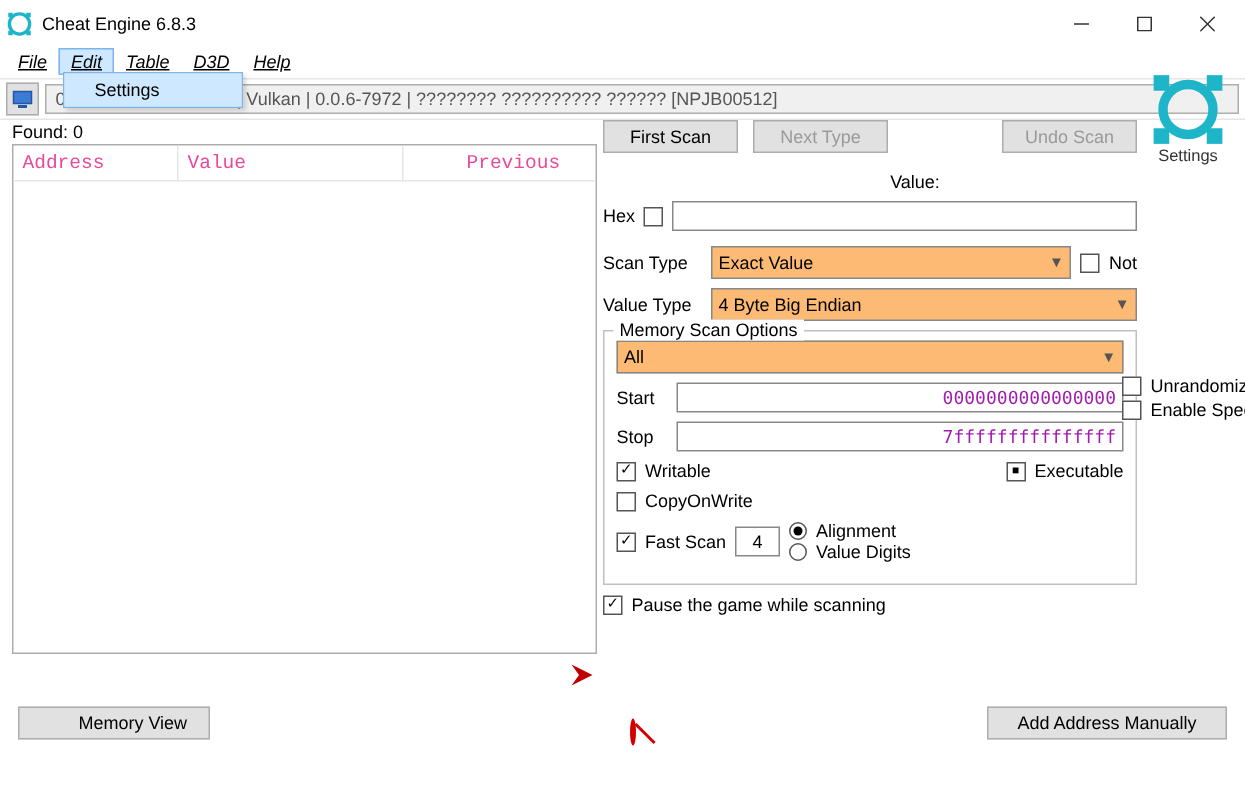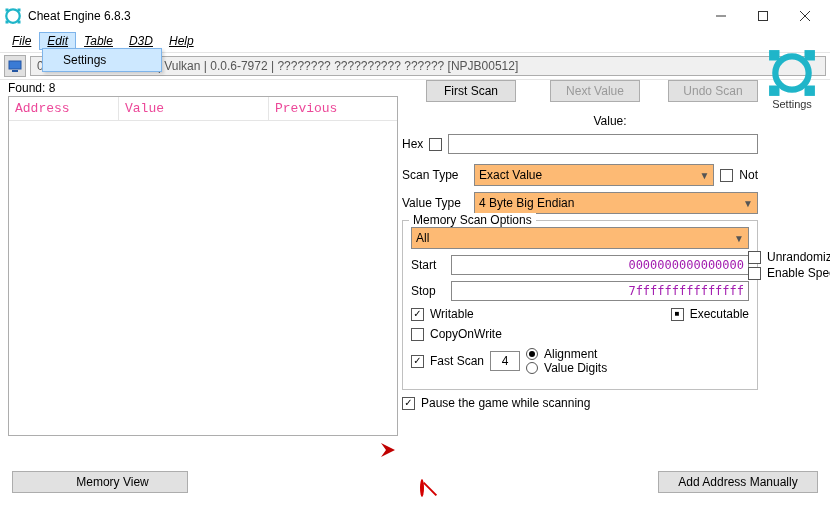--- a/index.html
+++ b/index.html
@@ -28,31 +28,31 @@
 
   .content { display:flex; padding:0 8px; gap:4px; }
 
   .left { width:390px; }
   .found { padding:1px 0; }
   .table { border:1px solid #adadad; height:340px; background:#fff;}
   .thead { display:flex; border-bottom:1px solid #e5e5e5; }
   .th { padding:4px 6px; font-family:"Courier New",monospace; font-size:13px; color:#ec4899; }
   .th.addr { width:110px; border-right:1px solid #e5e5e5;}
   .th.val { width:150px; border-right:1px solid #e5e5e5;}
-  .th.prev { flex:1; }
+  .th.prev { flex:1;margin-left:36px; }
 
   .left-bottom { display:flex; align-items:center; margin-top:4px; gap:6px;}
   .btn { border:1px solid #adadad; background:#e1e1e1; padding:3px 10px; text-align:center; cursor:default;}
-  .btn.wide { width:176px;padding-left:35px; }
+  .btn.wide { width:128px;padding-left:35px; }
   .red-arrow { width:20px; height:20px; }
 
   .right { flex:1; padding-top:0; padding-right:64px; position:relative;}
   .row { display:flex; align-items:center; margin-bottom:6px; gap:6px; }
   .scan-btns { display:flex; gap:10px; margin-bottom:12px;}
-  .btn.scan { width:90px;margin-left:24px; }
+  .btn.scan { width:90px; }
   .btn.disabled { color:#9a9a9a; }
   .btn.undo { width:90px; margin-left:auto;}
   .lbl { white-space:nowrap; }
   .input { border:1px solid #888; background:#fff; height:20px; padding:1px 4px;}
   .select { border:1px solid #888; background:#fdba74; height:22px; display:flex; align-items:center; justify-content:space-between; padding:0 4px;}
   .select .chev { font-size:10px; color:#555; }
   .chk { width:13px; height:13px; border:1px solid #555; background:#fff; display:inline-flex; align-items:center; justify-content:center; font-size:10px; line-height:1;}
   .chk.checked::after { content:"✓"; color:#000; }
   .chk.square::after { content:"■"; color:#000; font-size:8px; }
   .radio { width:12px; height:12px; border:1px solid #555; border-radius:50%; display:inline-flex; align-items:center; justify-content:center;}
@@ -130,42 +130,42 @@
       <rect x="18" y="1" width="5" height="5" fill="#1fb5c9"></rect>
       <rect x="1" y="18" width="5" height="5" fill="#1fb5c9"></rect>
       <rect x="18" y="18" width="5" height="5" fill="#1fb5c9"></rect>
     </svg>
   <div class="cap">Settings</div>
 </div>
 
 <div class="content">
 
   <div class="left">
-    <div class="found">Found: 8</div>
+    <div class="found">Found: 0</div>
     <div class="table">
       <div class="thead">
         <div class="th addr">Address</div>
         <div class="th val">Value</div>
         <div class="th prev">Previous</div>
       </div>
     </div>
     <div class="left-bottom">
       <div style="flex:1"></div>
       <span class="red-arrow">
         <svg width="20" height="20">
             <polygon points="3,3 17,10 3,17 8,10" fill="#c00000"></polygon>
           </svg>
       </span>
     </div>
   </div>
 
   <div class="right">
     <div class="scan-btns">
       <div class="btn scan">First Scan</div>
-      <div class="btn scan disabled">Next Value</div>
+      <div class="btn scan disabled">Next Type</div>
       <div class="btn scan disabled undo">Undo Scan</div>
     </div>
 
     <div class="row" style="justify-content:center;">
       <span class="lbl" style="margin-left:60px;">Value:</span>
     </div>
     <div class="row">
       <span class="lbl">Hex</span>
       <span class="chk"></span>
       <input class="input" style="flex: 1 1 0%;" value="">

